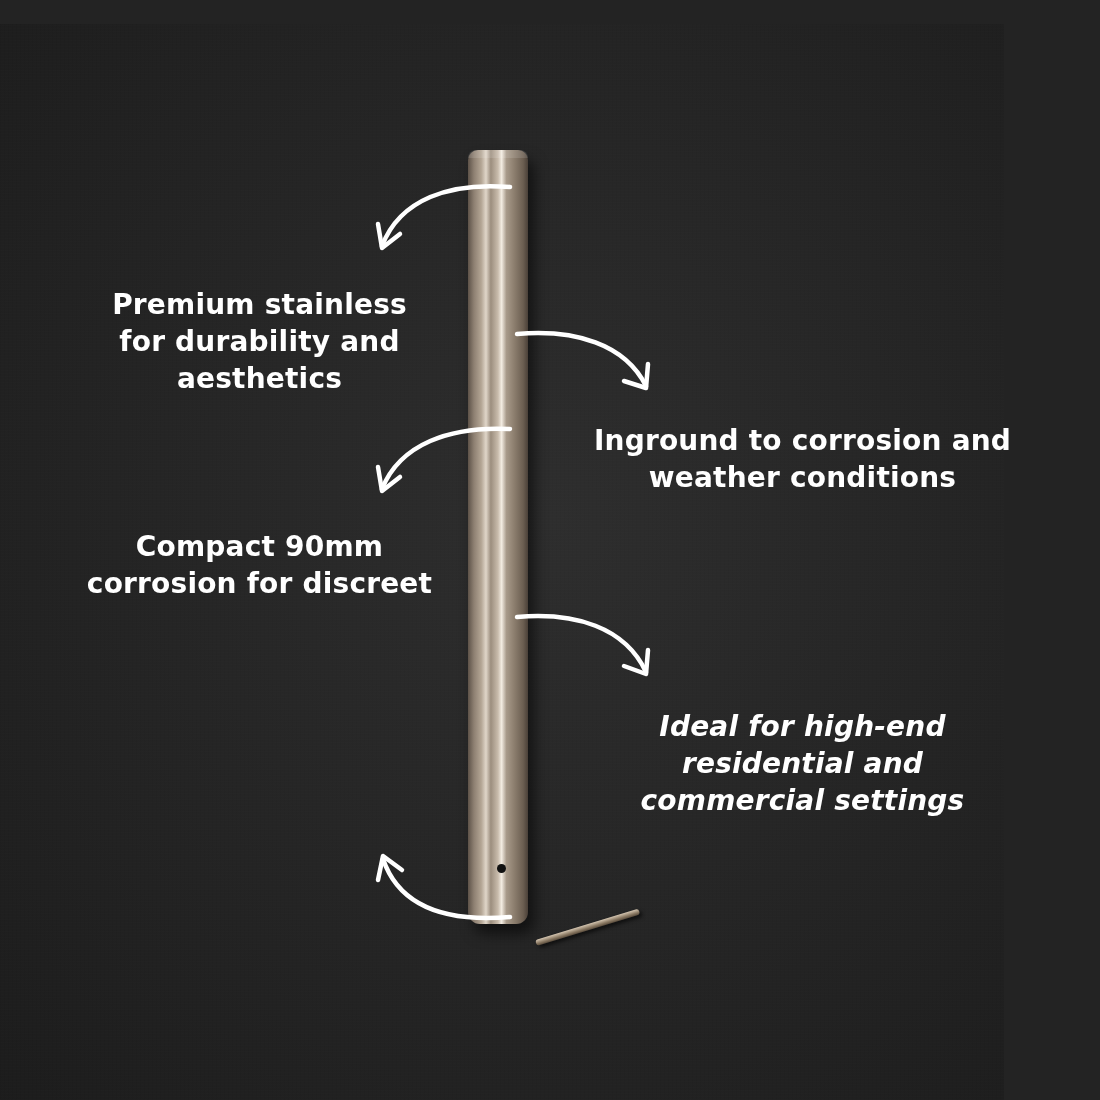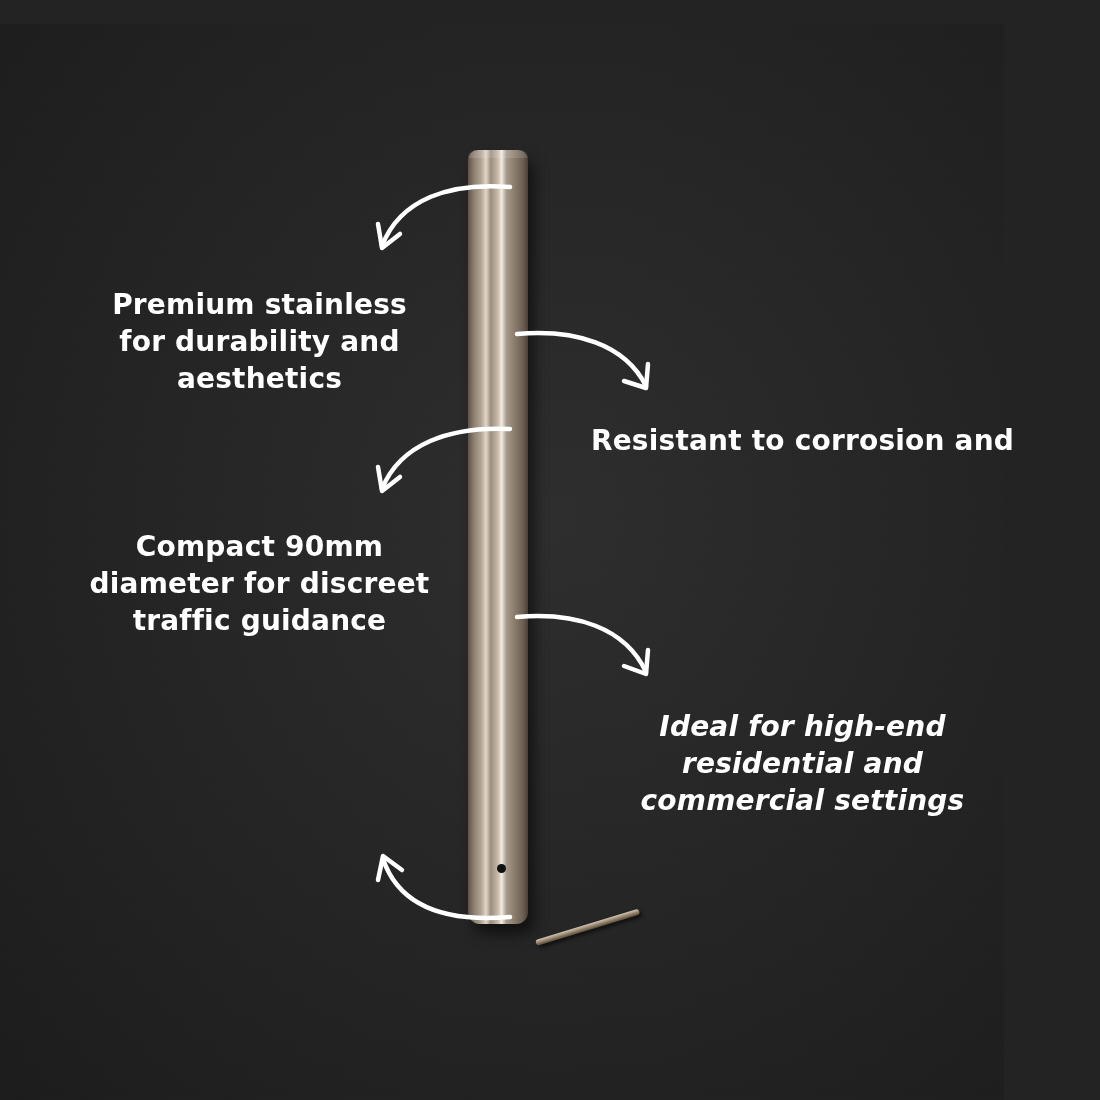--- a/index.html
+++ b/index.html
@@ -68,27 +68,27 @@
     </g>
   </svg>
 
   <div class="label" style="left:72px;top:262px;width:375px;">
     <div>Premium stainless</div>
     <div>for durability and</div>
     <div>aesthetics</div>
   </div>
 
   <div class="label" style="left:575px;top:398px;width:455px;">
-    <div>Resistant to corrosion and</div>
+    <div>Inground to corrosion and</div>
+    <div>weather conditions</div>
   </div>
 
   <div class="label" style="left:72px;top:504px;width:375px;">
     <div>Compact 90mm</div>
-    <div>diameter for discreet</div>
-    <div>traffic guidance</div>
+    <div>corrosion for discreet</div>
   </div>
 
   <div class="label" style="left:610px;top:684px;width:385px;font-style:italic;">
     <div>Ideal for high-end</div>
     <div>residential and</div>
     <div>commercial settings</div>
   </div>
 
   <div class="label" style="left:55px;top:738px;width:370px;">
   </div>

